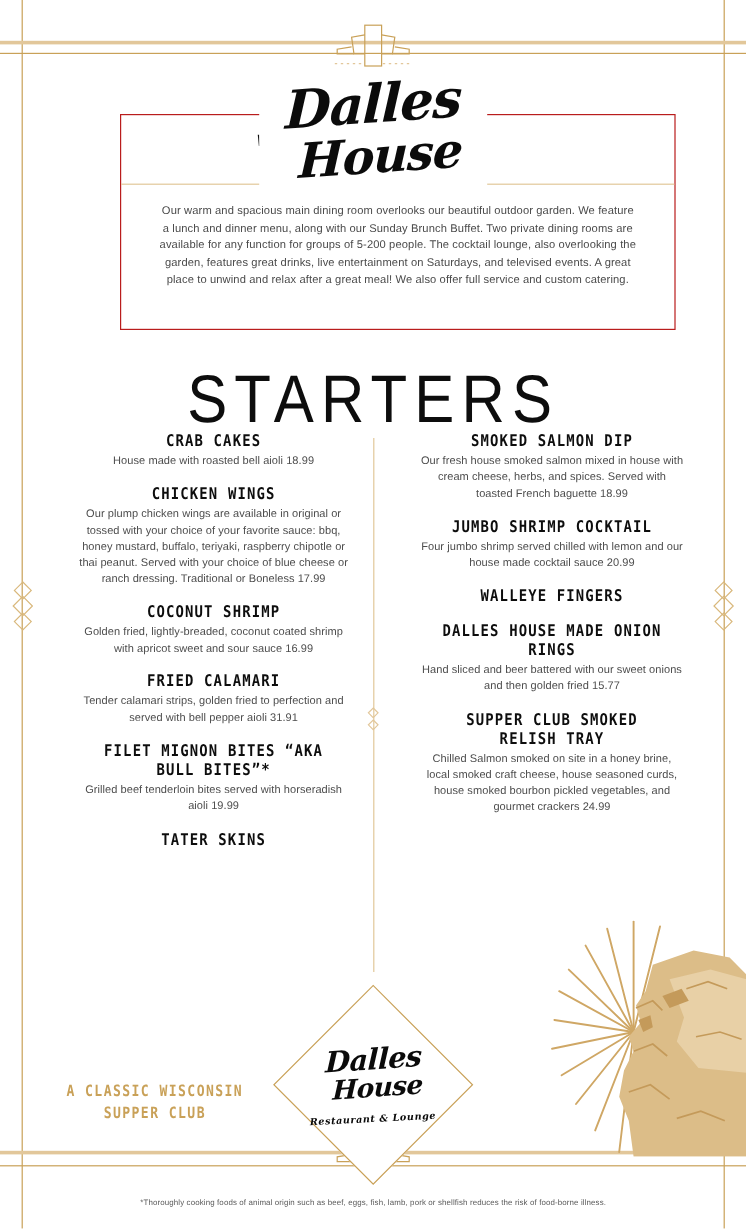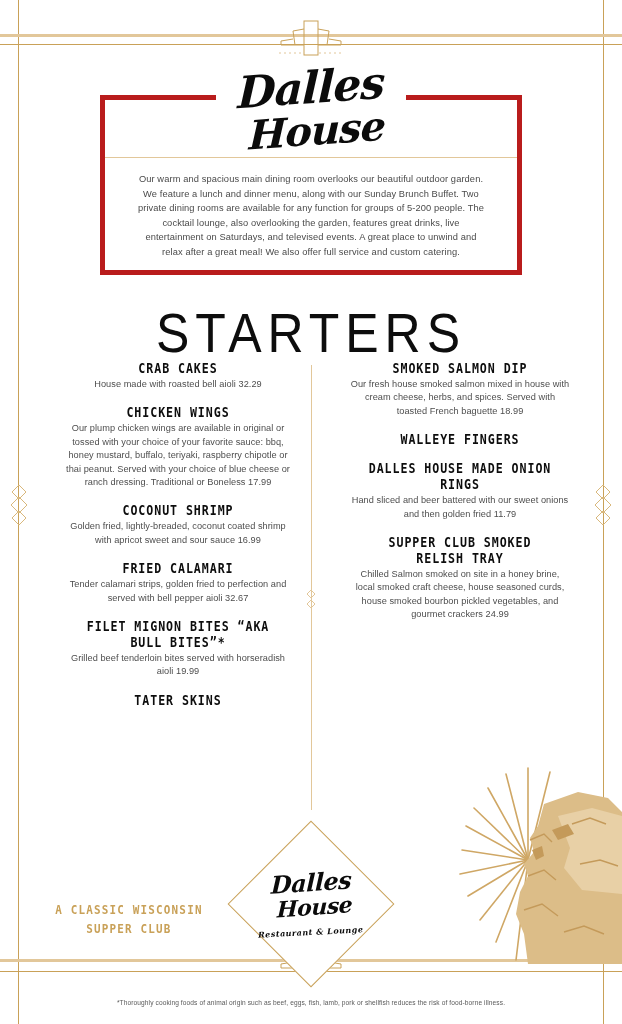--- a/index.html
+++ b/index.html
@@ -69,23 +69,23 @@
     height: 46px;
   }
   .side-orn.left  { left: 6px;  top: 482px; }
   .side-orn.right { right: 6px; top: 482px; }
 
   
   .welcome-box {
     position: absolute;
     left: 100px;
     top: 95px;
-    width: 422px;
+    width: 463px;
     height: 180px;
-    border: 5px solid #b91c1c;
+    border: 1px solid #b91c1c;
   }
   .welcome-box .inner-divider {
     position: absolute;
     left: 0; right: 0;
     top: 57px;
     height: 1px;
     background: #e2c79a;
   }
 
   .welcome-to {
@@ -392,53 +392,57 @@
         <path d="M7 2 L11 6 L7 10 L3 6 Z"></path>
         <path d="M7 12 L11 16 L7 20 L3 16 Z"></path>
       </g>
     </svg>
   </div>
 
   <div class="columns">
     <div class="col left">
         <div class="item">
           <div class="item-name">CRAB CAKES</div>
-          <div class="item-desc">House made with roasted bell aioli 32.29</div>
+          <div class="item-desc">House made with roasted bell aioli 18.99</div>
         </div>
         <div class="item">
           <div class="item-name">CHICKEN WINGS</div>
           <div class="item-desc">Our plump chicken wings are available in original or tossed with your choice of your favorite sauce: bbq, honey mustard, buffalo, teriyaki, raspberry chipotle or thai peanut. Served with your choice of blue cheese or ranch dressing. Traditional or Boneless 17.99</div>
         </div>
         <div class="item">
           <div class="item-name">COCONUT SHRIMP</div>
           <div class="item-desc">Golden fried, lightly-breaded, coconut coated shrimp with apricot sweet and sour sauce 16.99</div>
         </div>
         <div class="item">
           <div class="item-name">FRIED CALAMARI</div>
-          <div class="item-desc">Tender calamari strips, golden fried to perfection and served with bell pepper aioli 32.67</div>
+          <div class="item-desc">Tender calamari strips, golden fried to perfection and served with bell pepper aioli 31.91</div>
         </div>
         <div class="item">
           <div class="item-name">FILET MIGNON BITES “AKA BULL BITES”*</div>
           <div class="item-desc">Grilled beef tenderloin bites served with horseradish aioli 19.99</div>
         </div>
         <div class="item">
           <div class="item-name">TATER SKINS</div>
         </div>
       </div>
     <div class="col right">
         <div class="item">
           <div class="item-name">SMOKED SALMON DIP</div>
           <div class="item-desc">Our fresh house smoked salmon mixed in house with cream cheese, herbs, and spices. Served with toasted French baguette 18.99</div>
         </div>
         <div class="item">
+          <div class="item-name">JUMBO SHRIMP COCKTAIL</div>
+          <div class="item-desc">Four jumbo shrimp served chilled with lemon and our house made cocktail sauce 20.99</div>
+        </div>
+        <div class="item">
           <div class="item-name">WALLEYE FINGERS</div>
         </div>
         <div class="item">
           <div class="item-name">DALLES HOUSE MADE ONION RINGS</div>
-          <div class="item-desc">Hand sliced and beer battered with our sweet onions and then golden fried 11.79</div>
+          <div class="item-desc">Hand sliced and beer battered with our sweet onions and then golden fried 15.77</div>
         </div>
         <div class="item">
           <div class="item-name">SUPPER CLUB SMOKED RELISH TRAY</div>
           <div class="item-desc">Chilled Salmon smoked on site in a honey brine, local smoked craft cheese, house seasoned curds, house smoked bourbon pickled vegetables, and gourmet crackers 24.99</div>
         </div>
       </div>
   </div>
 
   <div class="rock-art">
     <svg viewBox="0 0 190 200" width="190" height="200">

